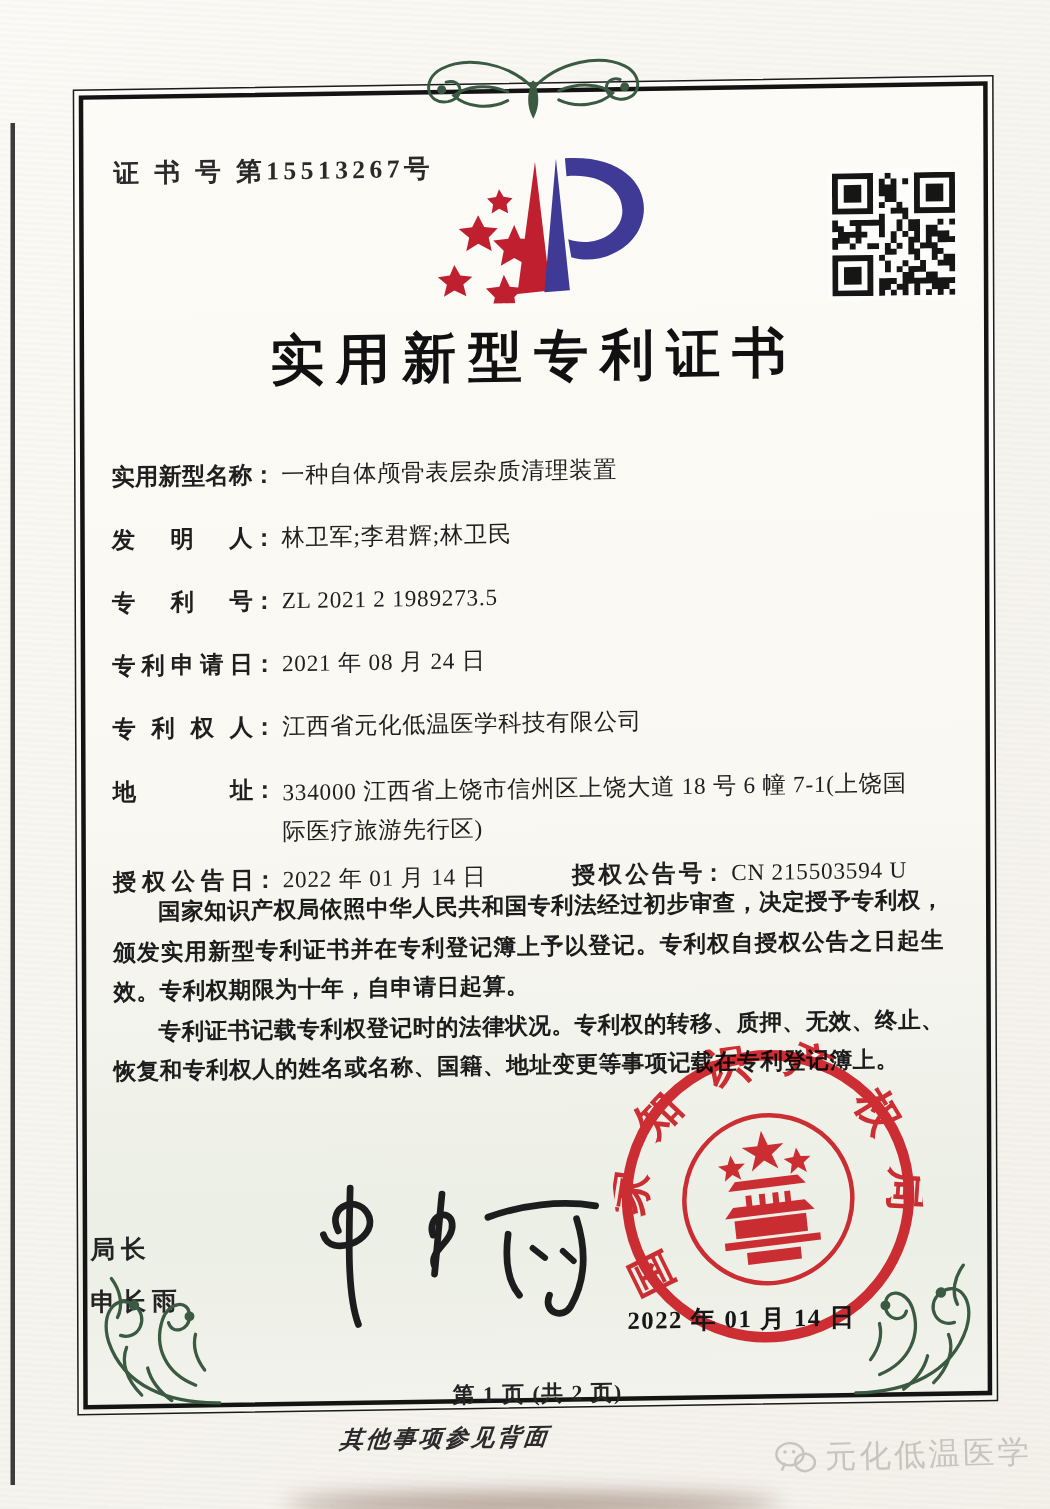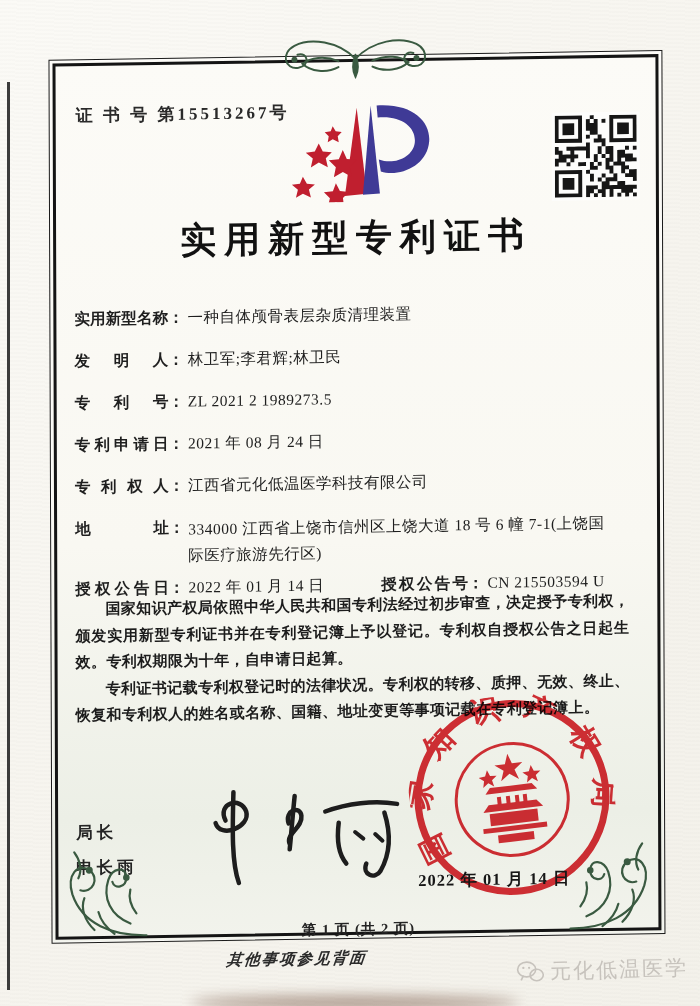--- a/index.html
+++ b/index.html
@@ -37,21 +37,21 @@
   .fcolon{font-weight:bold;vertical-align:top;}
   .fvalue{color:#1f1f1f;letter-spacing:.5px;}
   .frow-addr{margin-bottom:8px;}
   .frow-addr .fvalue{display:inline-block;width:424px;vertical-align:top;line-height:26px;}
   .grant-right{position:absolute;left:306px;top:0;white-space:nowrap;}
   .grant-right .flabel{width:5.6em;}
 
   .body-text{position:absolute;left:24px;right:34px;top:536px;font-size:15px;line-height:26.5px;text-align:justify;color:#1c1c1c;}
   .body-text p{margin:0;text-indent:2em;font-weight:bold;letter-spacing:.4px;}
 
-  .signer{position:absolute;left:24px;top:762px;font-size:16.5px;font-weight:bold;letter-spacing:4px;}
+  .signer{position:absolute;left:8px;top:762px;font-size:16.5px;font-weight:bold;letter-spacing:4px;}
   .signer div{margin-bottom:13px;}
   .signature{position:absolute;left:140px;top:726px;width:215px;height:105px;transform:rotate(-2deg);}
 
   .seal{position:absolute;left:358px;top:642px;width:204px;height:204px;transform:rotate(-6deg);opacity:.94;mix-blend-mode:multiply;color:var(--seal-red,#d8232a);}
   .seal-date{position:absolute;left:366px;top:815px;font-size:16.5px;font-weight:bold;letter-spacing:1px;color:#161616;z-index:5;}
 
   .page-indicator{position:absolute;left:0;right:0;top:864px;text-align:center;font-size:14.5px;font-weight:bold;letter-spacing:1px;}
 
   .ornament-top{position:absolute;left:0;right:0;top:-27px;margin:auto;width:230px;height:58px;color:var(--ornament-green,#3a5a41);}
   .flourish{position:absolute;bottom:2px;width:96px;height:118px;color:var(--ornament-green,#3a5a41);}

